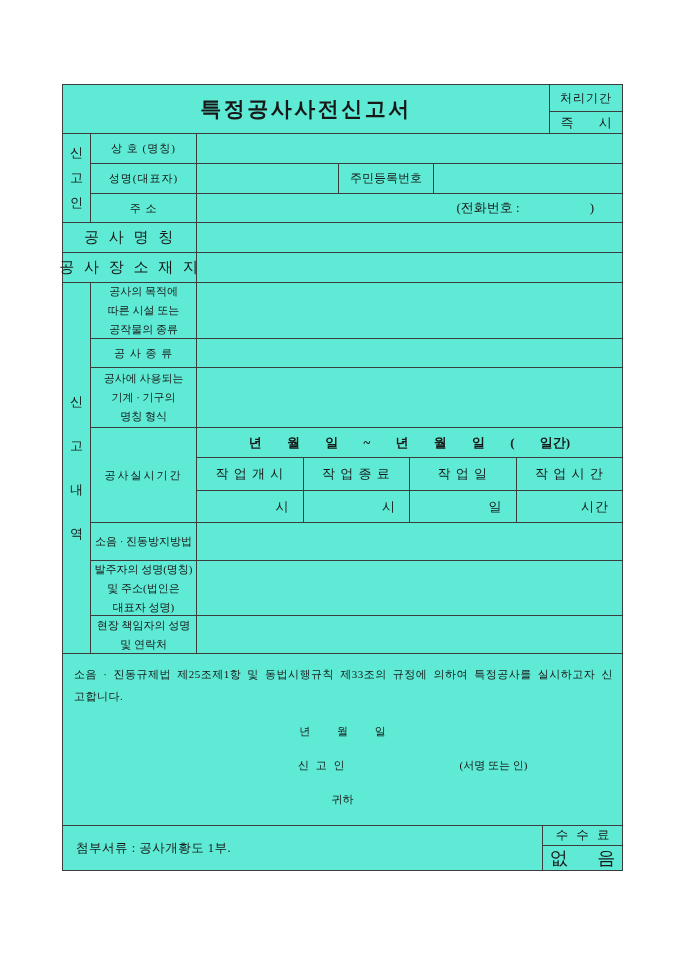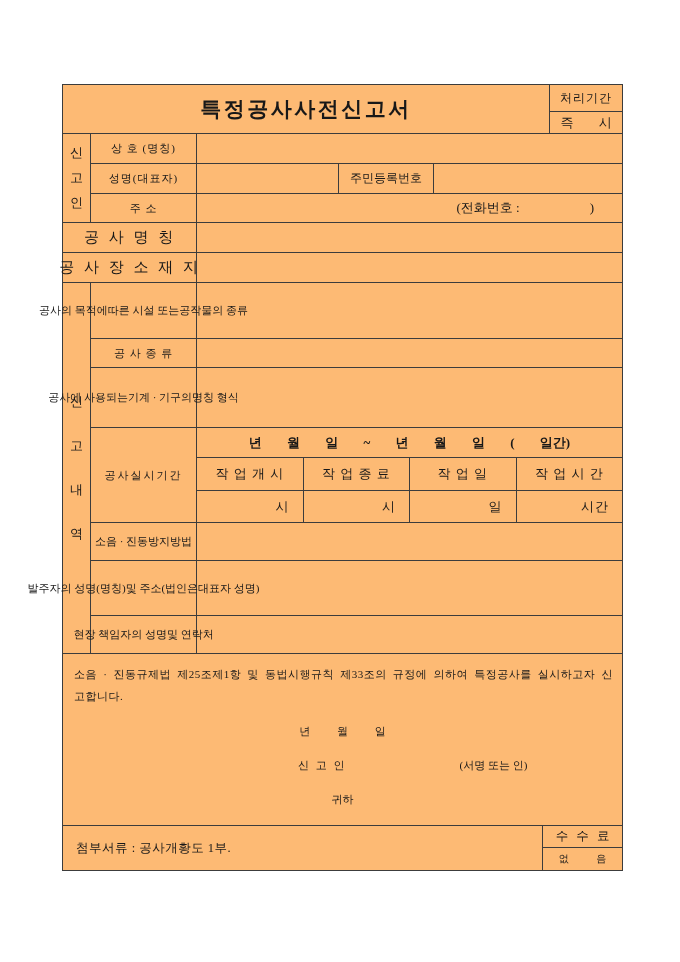--- a/index.html
+++ b/index.html
@@ -9,21 +9,21 @@
     font-family: "Liberation Serif", serif;
     color: #181818;
     -webkit-font-smoothing: antialiased;
   }
   .form {
     position: absolute;
     left: 62px; top: 84px;
     width: 561px; height: 787px;
     border: 1px solid #3c3c3c;
     display: flex; flex-direction: column;
-    background: #fdba74;
+    background: #5eead4;
   }
   .bb { border-bottom: 1px solid #3c3c3c; }
   .br { border-right: 1px solid #3c3c3c; }
   .row { display: flex; flex-direction: row; flex-shrink: 0; }
   .col { display: flex; flex-direction: column; flex-shrink: 0; }
   .grow { flex: 1 1 auto; min-width: 0; min-height: 0; }
   .center { display: flex; align-items: center; justify-content: center; }
 
   
   .hdr { height: 49px; }
@@ -46,21 +46,21 @@
   .vcell.rep { gap: 7px; }
   .vcell.det { gap: 26px; }
   .lab {
     width: 106px; flex-shrink: 0;
     display: flex; align-items: center; justify-content: center;
     font-size: 11px; letter-spacing: 1px;
     text-align: left;
   }
   .lab-sm {
     width: 106px; flex-shrink: 0;
-    display: flex; flex-direction: row;
+    display: flex; flex-direction: column;
     align-items: center; justify-content: center;
     font-size: 11px; line-height: 19px;
     text-align: center; white-space: nowrap;
   }
   .lab-wide { width: 134px; flex-shrink: 0;
     display: flex; align-items: center; justify-content: center;
     font-size: 15px; letter-spacing: 2px; word-spacing: 2px; white-space: nowrap; }
   .val { flex: 1 1 auto; min-width: 0; }
 
   
@@ -104,21 +104,21 @@
   .decl-signer .signer { word-spacing: 4px; }
   .decl-signer .note { margin-left: 115px; }
   .decl-recipient { margin-top: 19px; text-align: center; word-spacing: 2px; }
 
   
   .foot { height: 44px; }
   .foot-left { flex: 1; display: flex; align-items: center;
     padding-left: 13px; font-size: 12.5px; letter-spacing: 0.5px; }
   .fee-col { width: 79px; }
   .fee-label { height: 22px; font-size: 12.5px; word-spacing: 5px; }
-  .fee-value { flex: 1; font-size: 10px; word-spacing: 25px; }
+  .fee-value { flex: 1; font-size: 18px; word-spacing: 25px; }
 </style>
 </head>
 <body>
 
 <div class="form">
 
   <div class="row hdr bb">
     <div class="title-cell center br">
       <span class="title">특정공사사전신고서</span>
     </div>

